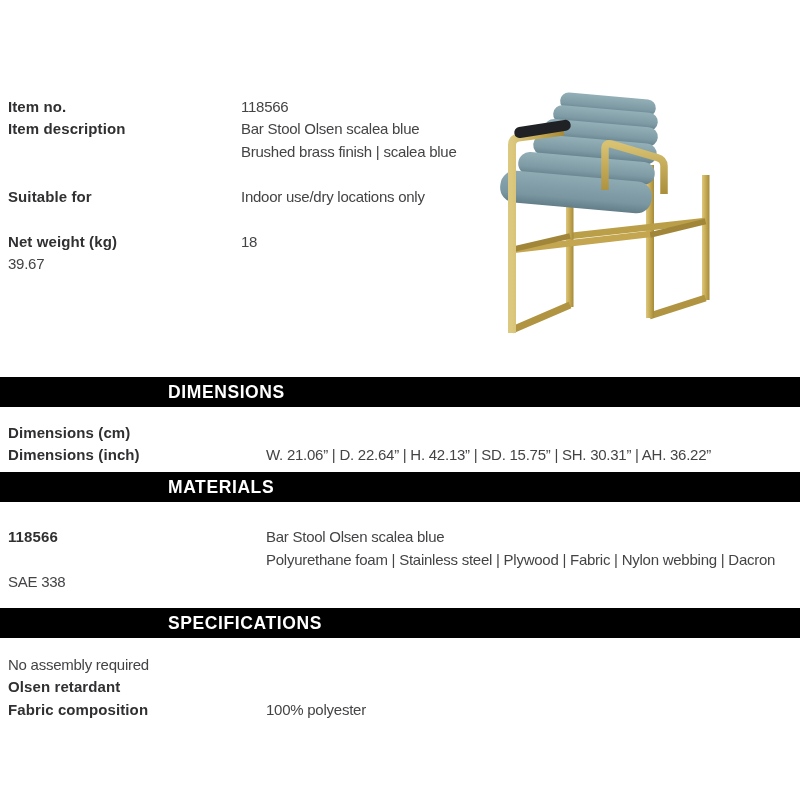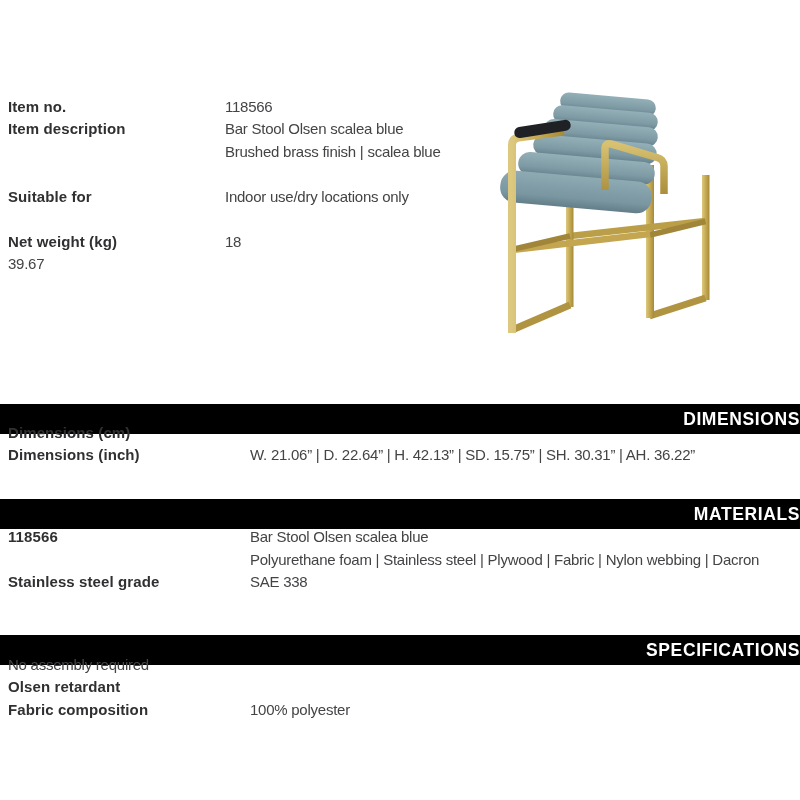--- a/index.html
+++ b/index.html
@@ -7,35 +7,36 @@
     width:800px;height:800px;position:relative;overflow:hidden;
     background:#ffffff;
     font-family:"Liberation Sans", sans-serif;
     -webkit-font-smoothing:antialiased;
   }
   .row{
     position:absolute;left:8px;right:0;
     display:flex;align-items:flex-start;
     font-size:15px;line-height:20px;color:#414144;
     white-space:nowrap;
+    gap:16px;
   }
   .row .lbl{
     flex:0 0 auto;font-weight:600;color:#303032;letter-spacing:.1px;
   }
   .row.top .lbl{width:217px;}
   .row.sec .lbl{width:242px;}
   .row .val{
     flex:0 0 auto;font-weight:400;color:#444447;letter-spacing:-.25px;
   }
   .banner{
     position:absolute;left:0;width:800px;height:30px;
     background:#000000;color:#ffffff;
     box-sizing:border-box;padding-left:168px;
-    display:flex;align-items:center;justify-content:flex-end;
-    font-size:17.5px;font-weight:600;letter-spacing:.6px;margin-top:27px;
+    display:flex;align-items:center;justify-content:flex-start;
+    font-size:17.5px;font-weight:600;letter-spacing:.6px;
   }
   .stool-wrap{
     position:absolute;left:488px;top:78px;width:262px;height:272px;
   }
 </style>
 </head>
 <body>
 
 <div class="row top" style="top:97px">
   <span class="lbl">Item no.</span>
@@ -135,21 +136,20 @@
 </div>
 <div class="row sec" style="top:527px">
   <span class="lbl">118566</span>
   <span class="val">Bar Stool Olsen scalea blue</span>
 </div>
 <div class="row sec" style="top:550px">
   <span class="lbl"></span>
   <span class="val">Polyurethane foam | Stainless steel | Plywood | Fabric | Nylon webbing | Dacron</span>
 </div>
 <div class="row sec" style="top:572px">
-  <span class="lbl">Stainless steel grade</span>
   <span class="val">SAE 338</span>
 </div>
 
 <div class="banner" style="top:608px">
   <span>SPECIFICATIONS</span>
 </div>
 <div class="row sec" style="top:655px">
   <span class="val">No assembly required</span>
 </div>
 <div class="row sec" style="top:677px">

